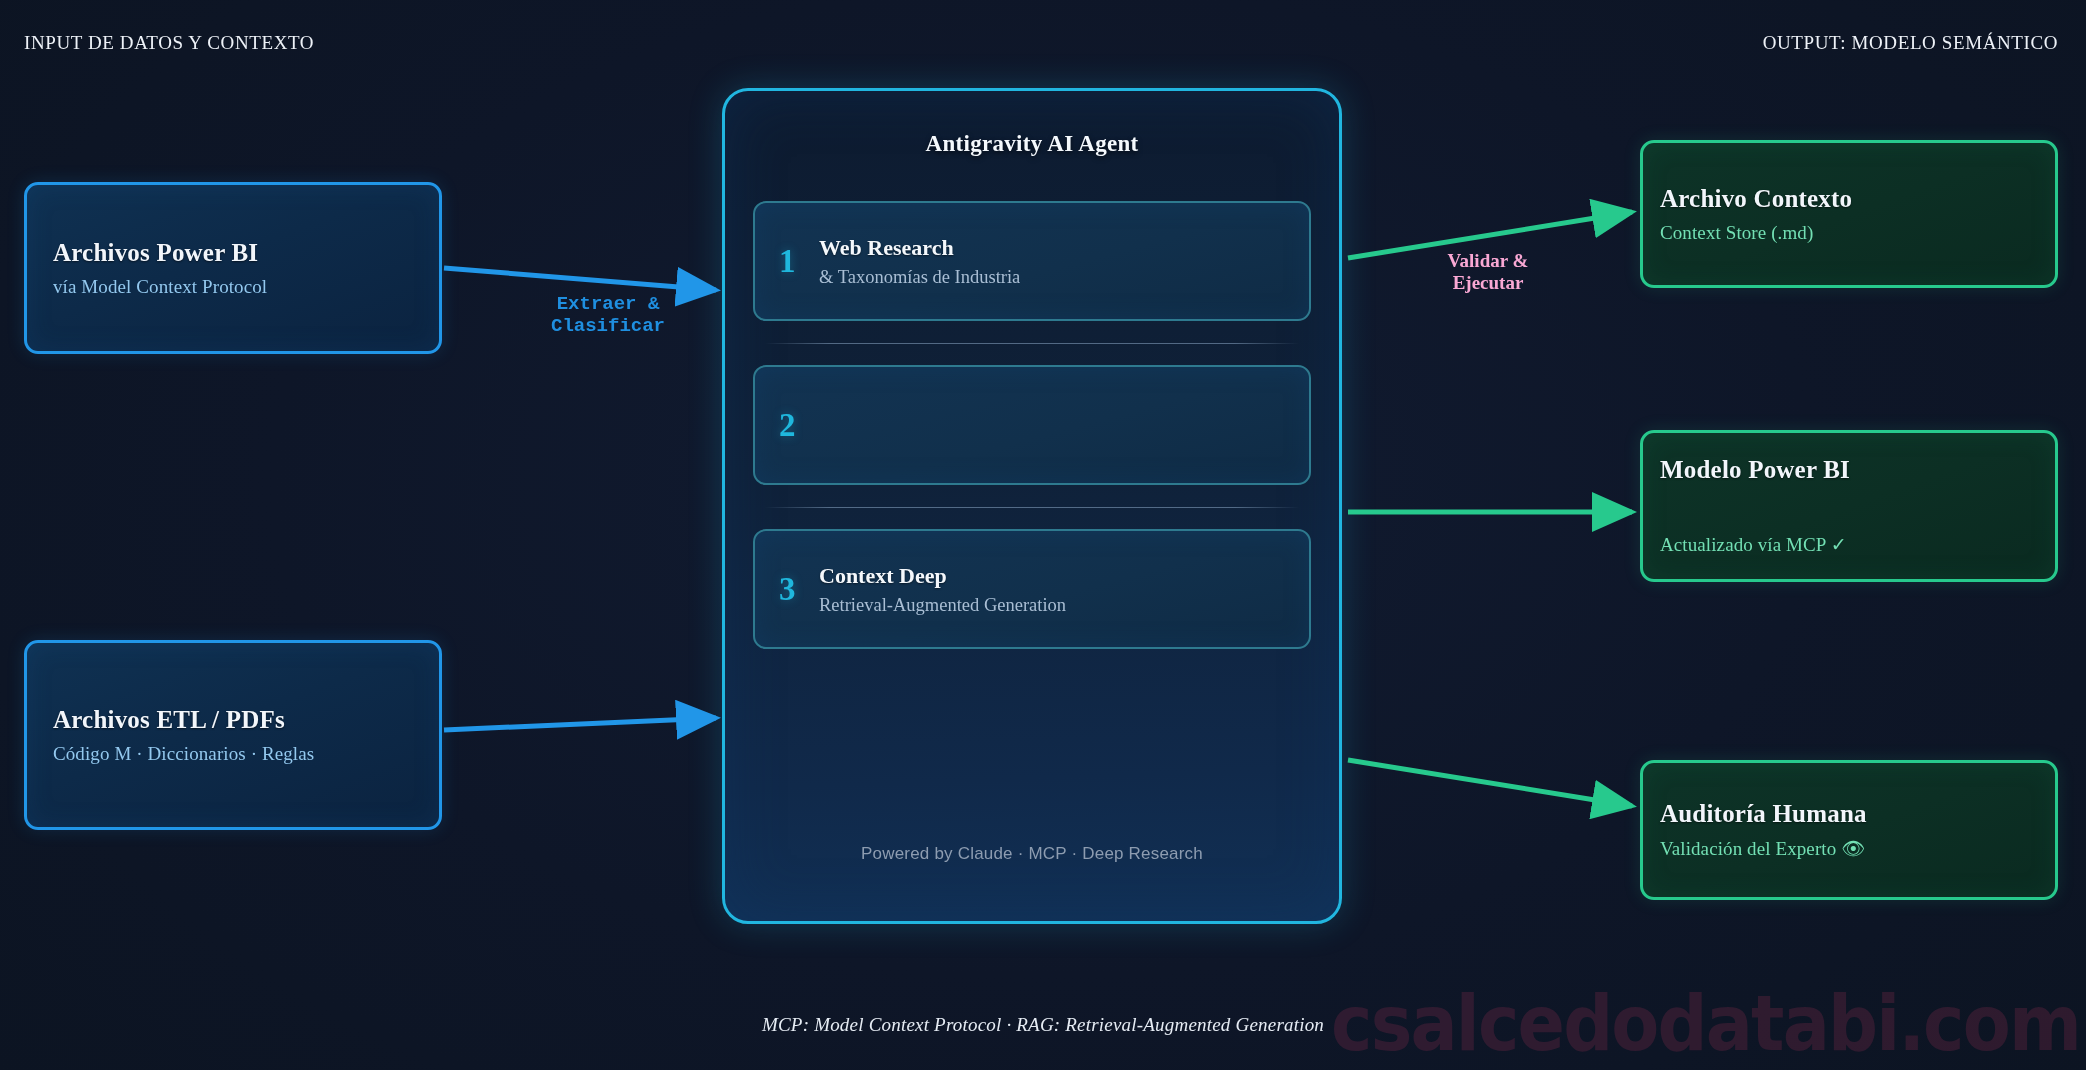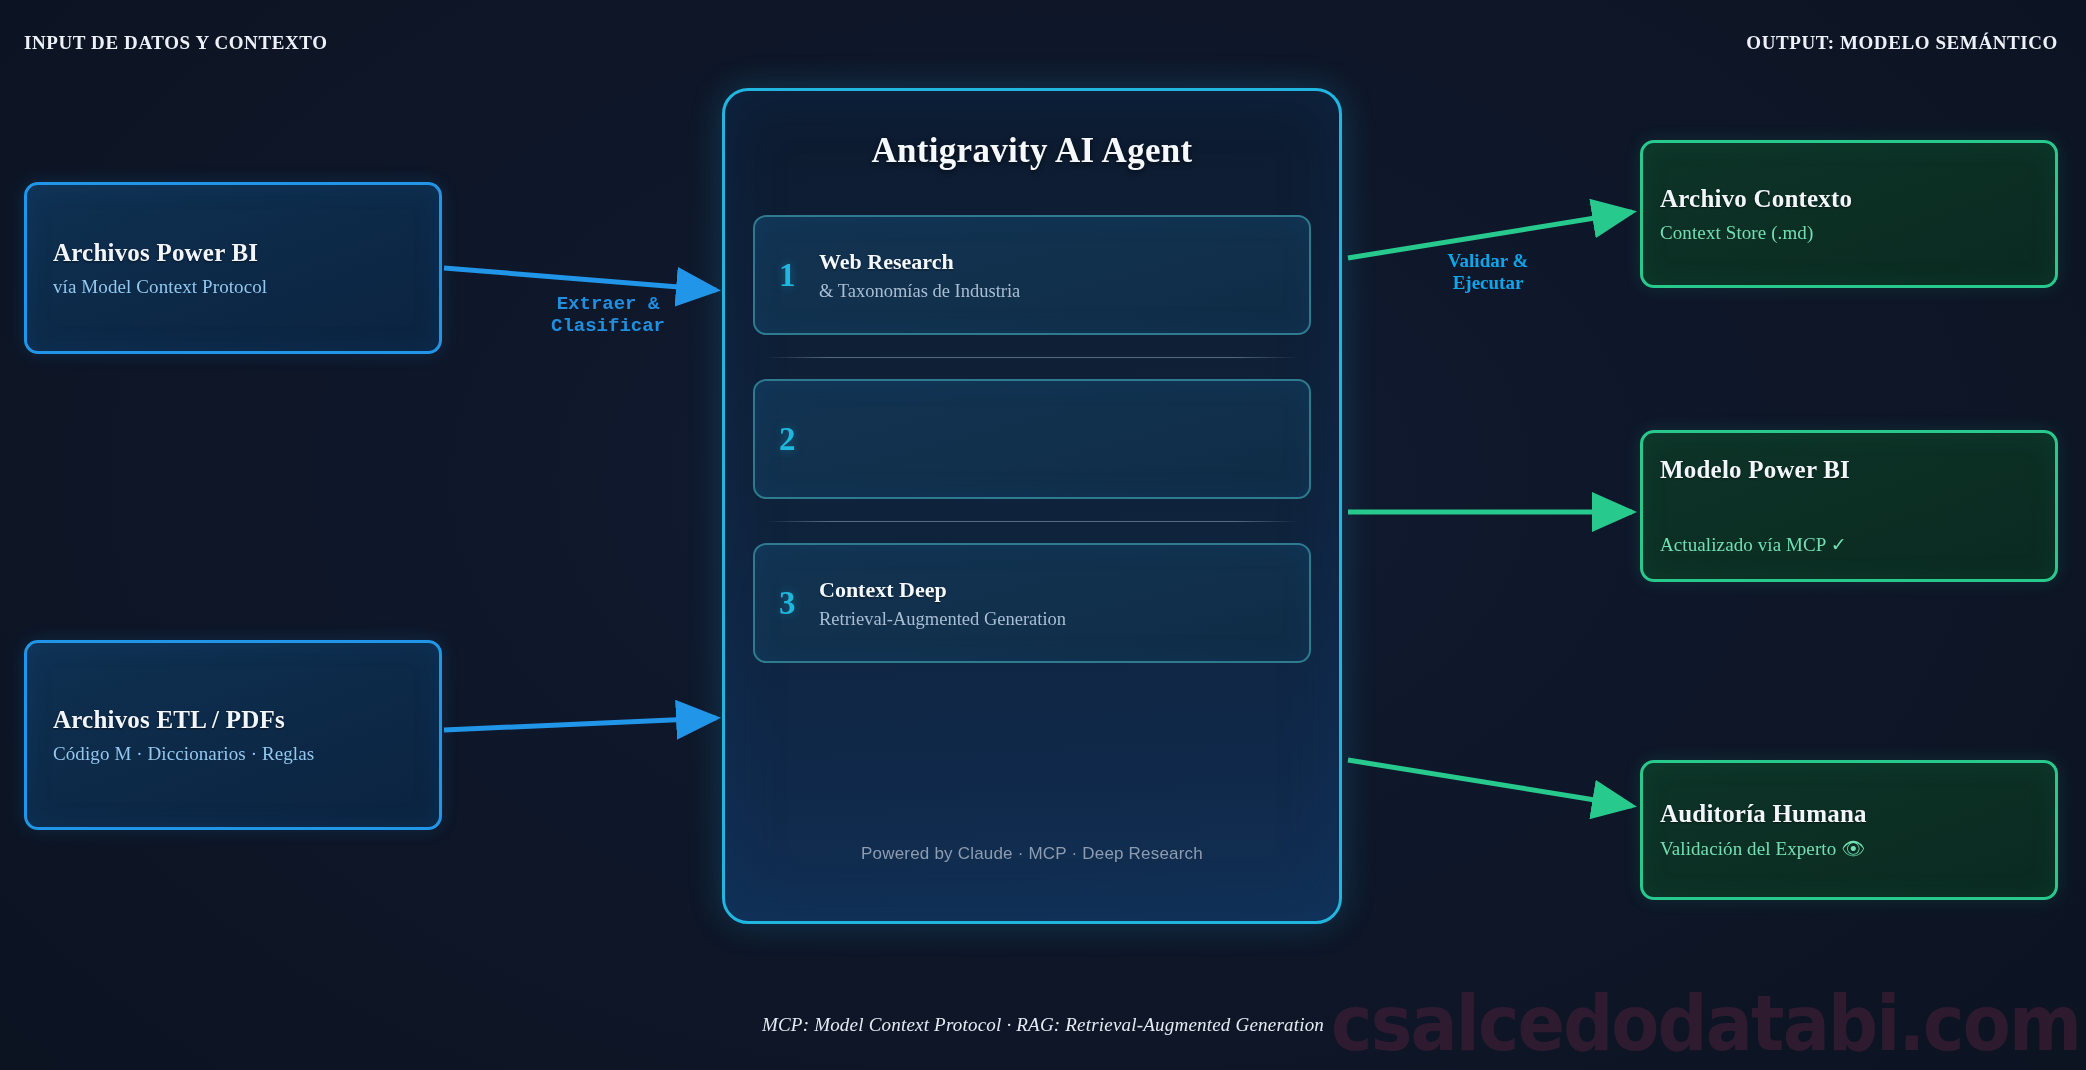--- a/index.html
+++ b/index.html
@@ -14,21 +14,21 @@
     overflow: hidden;
     font-family: "Liberation Serif", "DejaVu Serif", serif;
     background: radial-gradient(ellipse 1400px 900px at 50% 45%, #111b31 0%, #0e1628 55%, #0c1422 100%);
   }
 
   
   .section-header {
     position: absolute;
     top: 32px;
     font-family: "Liberation Serif", "DejaVu Serif", serif;
-    font-weight: 700;
+    font-weight: 400;
     font-size: 19px;
     letter-spacing: 0.6px;
     color: #eef2f8;
     white-space: nowrap;
   }
   #hdr-input { left: 24px; }
   #hdr-output { right: 28px; }
 
   
   .node {
@@ -89,21 +89,21 @@
     border-radius: 26px;
     background: linear-gradient(178deg, #0d1b30 0%, #0f2139 45%, #10294a 82%, #113055 100%);
     box-shadow: 0 0 34px rgba(33,182,224,0.22), inset 0 0 60px rgba(16,60,110,0.32);
     overflow: hidden;
   }
   #agent-title {
     position: relative;
     text-align: center;
     margin-top: 40px;
     font-weight: 700;
-    font-size: 35px;
+    font-size: 23px;
     color: #f5f9fd;
     letter-spacing: 0.3px;
     text-shadow: 0 2px 5px rgba(0,0,0,0.6);
     z-index: 3;
   }
   #agent-watermark {
     position: absolute;
     top: 178px;
     left: 0;
     width: 100%;
@@ -193,21 +193,21 @@
     white-space: pre-line;
     z-index: 5;
   }
   #label-extraer {
     left: 518px; top: 294px; width: 180px;
     color: #1f8fe0;
     font-family: Liberation Mono, monospace;
   }
   #label-validar {
     left: 1398px; top: 250px; width: 180px;
-    color: #0ea5e9;
+    color: #f9a8d4;
   }
 
   
   #bottom-legend {
     position: absolute;
     left: 0;
     top: 1014px;
     width: 2086px;
     text-align: center;
     font-style: italic;

